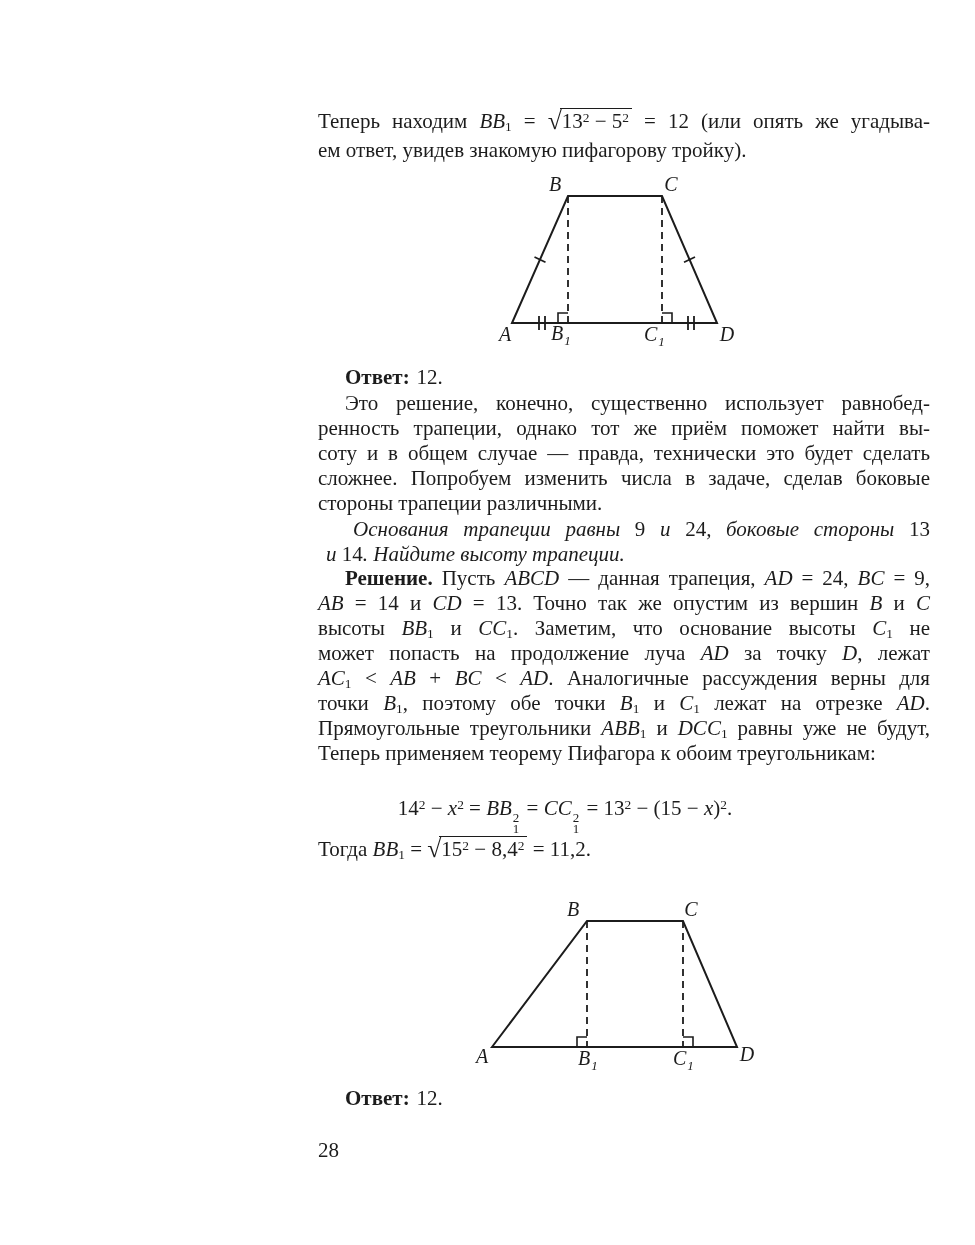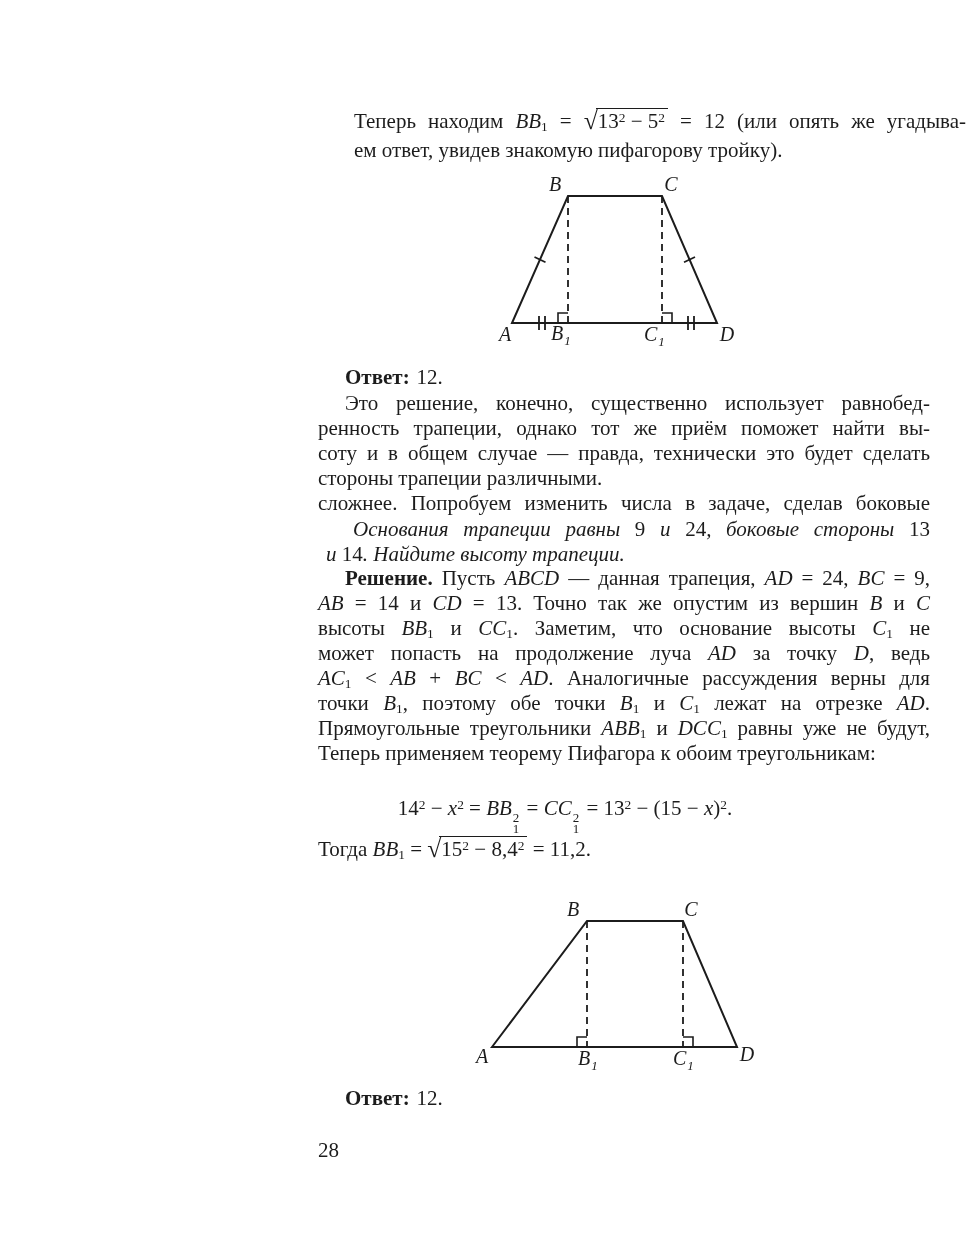--- a/index.html
+++ b/index.html
@@ -39,21 +39,21 @@
   .flbl{font-family:"Liberation Serif","DejaVu Serif",serif;
         font-style:italic;font-size:20px;fill:#1c1c1c;}
   .fsub{font-size:13px;}
 </style>
 </head>
 <body>
 
 <div class="page">
 
 
-  <div class="abs col" style="top:104px;margin-left:36px;">
+  <div class="abs col" style="top:104px;">
       <div class="ln tall"><span>Теперь находим </span><span class="i">BB</span><span class="sb">1</span><span> = </span><span class="rad">√</span><span class="sqrt"><span>13</span><span class="sp">2</span><span> − 5</span><span class="sp">2</span></span><span> = 12 (или опять же угадыва-</span></div>
       <div class="ln last"><span>ем ответ, увидев знакомую пифагорову тройку).</span></div>
     </div>
 
   <svg class="abs fig" style="left:455px;top:168px;" width="320" height="190" viewBox="0 0 320 190">
     <polygon class="edge" points="57,155 113,28 207,28 262,155"></polygon>
     <path class="dash" d="M113,28 V155"></path>
     <path class="dash" d="M207,28 V155"></path>
     <path class="ra" d="M103,155 V145 H113"></path>
     <path class="ra" d="M217,155 V145 H207"></path>
@@ -70,34 +70,34 @@
   </svg>
 
   <div class="abs ans" style="left:345px;top:365px;">
     <span class="b">Ответ:</span><span class="ansv">12.</span>
   </div>
 
   <div class="abs col" style="top:391px;">
       <div class="ln ind"><span>Это решение, конечно, существенно использует равнобед-</span></div>
       <div class="ln"><span>ренность трапеции, однако тот же приём поможет найти вы-</span></div>
       <div class="ln"><span>соту и в общем случае — правда, технически это будет сделать</span></div>
+      <div class="ln"><span>сложнее. Попробуем изменить числа в задаче, сделав боковые</span></div>
       <div class="ln last"><span>стороны трапеции различными.</span></div>
-      <div class="ln"><span>сложнее. Попробуем изменить числа в задаче, сделав боковые</span></div>
     </div>
 
   <div class="abs col" style="top:517px;">
       <div class="ln it ind"><span>Основания трапеции равны </span><span class="up">9</span><span> и </span><span class="up">24</span><span>, боковые стороны </span><span class="up">13</span></div>
       <div class="ln it last"><span>и </span><span class="up">14</span><span>. Найдите высоту трапеции.</span></div>
     </div>
 
   <div class="abs col" style="top:566px;">
       <div class="ln ind"><span class="b">Решение.</span><span> Пусть </span><span class="i">ABCD</span><span> — данная трапеция, </span><span class="i">AD</span><span> = 24, </span><span class="i">BC</span><span> = 9,</span></div>
       <div class="ln"><span class="i">AB</span><span> = 14 и </span><span class="i">CD</span><span> = 13. Точно так же опустим из вершин </span><span class="i">B</span><span> и </span><span class="i">C</span></div>
       <div class="ln"><span>высоты </span><span class="i">BB</span><span class="sb">1</span><span> и </span><span class="i">CC</span><span class="sb">1</span><span>. Заметим, что основание высоты </span><span class="i">C</span><span class="sb">1</span><span> не</span></div>
-      <div class="ln"><span>может попасть на продолжение луча </span><span class="i">AD</span><span> за точку </span><span class="i">D</span><span>, ведь</span></div>
+      <div class="ln"><span>может попасть на продолжение луча </span><span class="i">AD</span><span> за точку </span><span class="i">D</span><span>, лежат</span></div>
       <div class="ln"><span class="i">AC</span><span class="sb">1</span><span> &lt; </span><span class="i">AB</span><span> + </span><span class="i">BC</span><span> &lt; </span><span class="i">AD</span><span>. Аналогичные рассуждения верны для</span></div>
       <div class="ln"><span>точки </span><span class="i">B</span><span class="sb">1</span><span>, поэтому обе точки </span><span class="i">B</span><span class="sb">1</span><span> и </span><span class="i">C</span><span class="sb">1</span><span> лежат на отрезке </span><span class="i">AD</span><span>.</span></div>
       <div class="ln"><span>Прямоугольные треугольники </span><span class="i">ABB</span><span class="sb">1</span><span> и </span><span class="i">DCC</span><span class="sb">1</span><span> равны уже не будут,</span></div>
       <div class="ln last"><span>Теперь применяем теорему Пифагора к обоим треугольникам:</span></div>
     </div>
 
   <div class="abs col eq" style="top:791px;"><span>14</span><span class="sp">2</span><span> − </span><span class="i">x</span><span class="sp">2</span><span> = </span><span class="i">BB</span><span class="stk">
         <span class="stku">2</span>
         <span class="stkd">1</span>
       </span><span> = </span><span class="i">CC</span><span class="stk">

